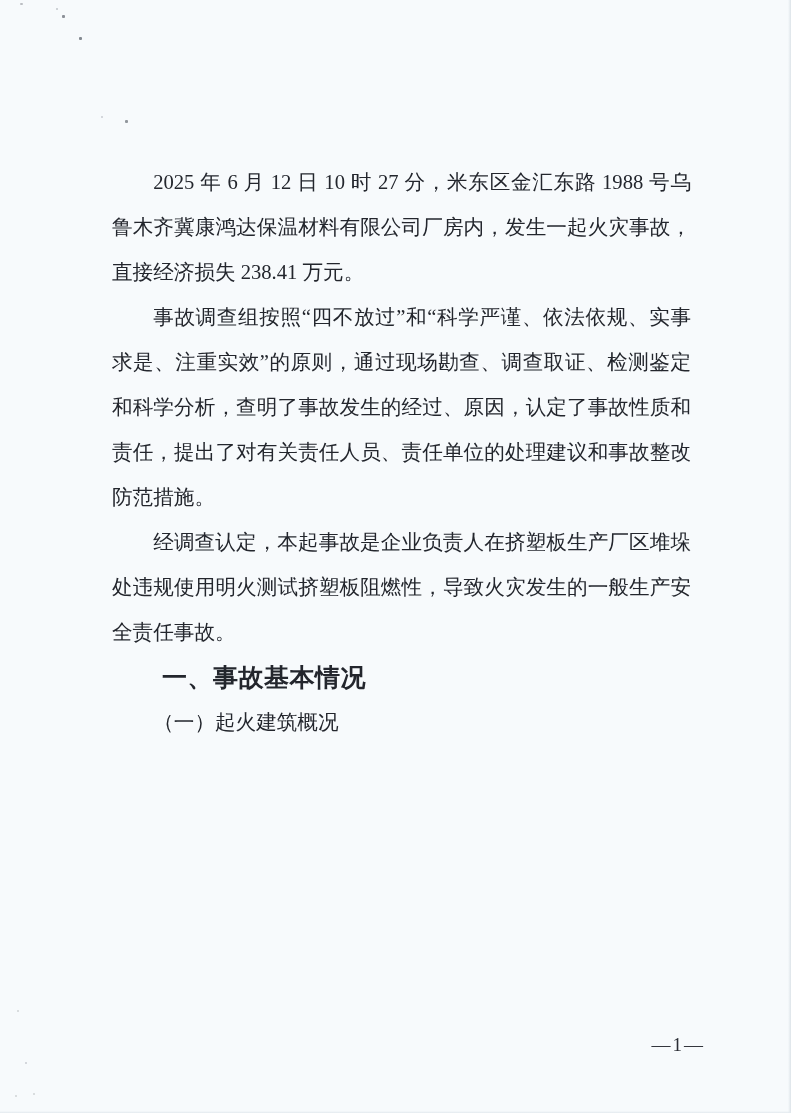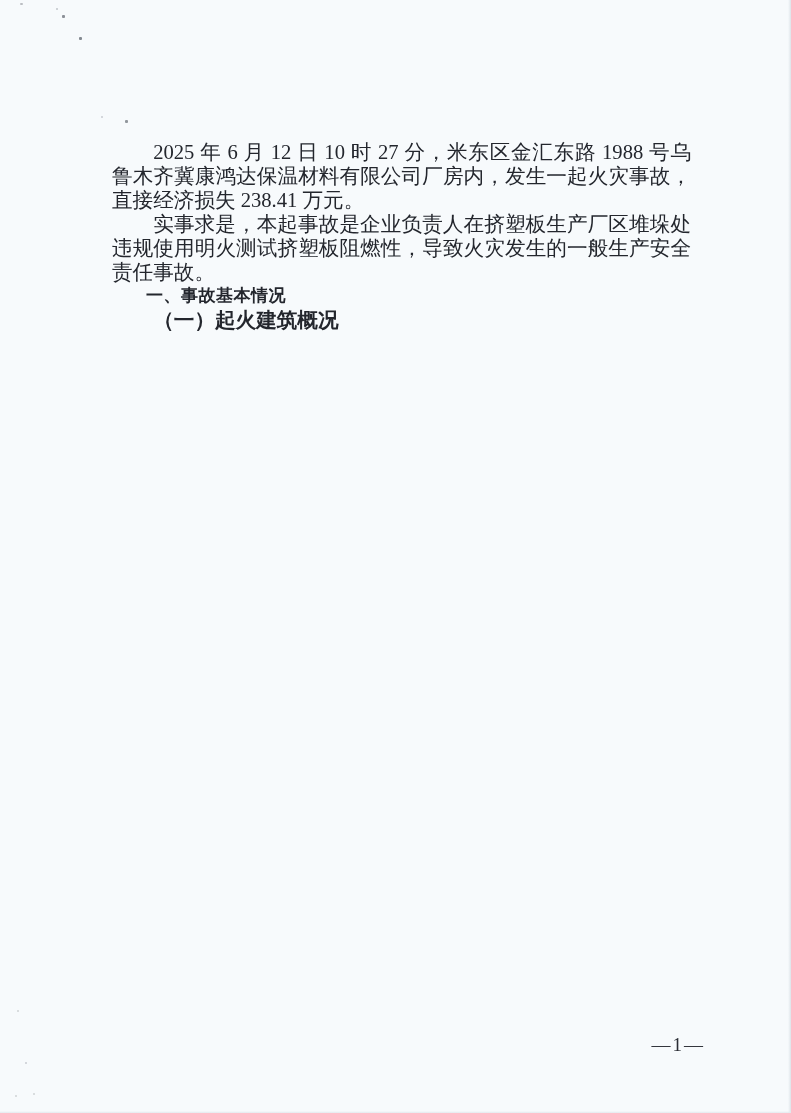--- a/index.html
+++ b/index.html
@@ -10,38 +10,38 @@
     height: 1113px;
     background: #f7fafc;
     overflow: hidden;
     font-family: "Liberation Serif", "DejaVu Serif", serif;
     color: #23262d;
   }
 
   .content {
     position: absolute;
     left: 112px;
-    top: 140px;
+    top: 160px;
     width: 579px;
     font-size: 20.6px;
-    line-height: 24px;
+    line-height: 45px;
     text-align: justify;
   }
 
   .content p { margin: 0; text-indent: 2em; }
 
   .section-heading {
     font-family: "Liberation Sans", "DejaVu Sans", sans-serif;
     font-weight: 700;
-    font-size: 17px;
+    font-size: 25px;
     letter-spacing: 0.5px;
   }
 
   .subsection-heading {
-    font-weight: 700;
+    font-weight: 400;
   }
 
   .pageno {
     position: absolute;
     top: 1034px;
     right: 86px;
     font-size: 19px;
     letter-spacing: 2px;
     color: #2a2d34;
   }
@@ -81,20 +81,21 @@
   <span class="speck s6"></span>
   <span class="speck s7"></span>
   <span class="speck s8"></span>
   <span class="speck s9"></span>
   <span class="speck s10"></span>
   <span class="edge-right"></span>
   <span class="edge-bottom"></span>
 
   <div class="content">
     <p>2025 年 6 月 12 日 10 时 27 分，米东区金汇东路 1988 号乌鲁木齐冀康鸿达保温材料有限公司厂房内，发生一起火灾事故，直接经济损失 238.41 万元。</p>
-    <p>实事求是，本起事故是企业负责人在挤塑板生产厂区堆垛处违规使用明火测试挤塑板阻燃性，导致火灾发生的一般生产安全责任事故。</p>
+    <p>事故调查组按照“四不放过”和“科学严谨、依法依规、实事求是、注重实效”的原则，通过现场勘查、调查取证、检测鉴定和科学分析，查明了事故发生的经过、原因，认定了事故性质和责任，提出了对有关责任人员、责任单位的处理建议和事故整改防范措施。</p>
+    <p>经调查认定，本起事故是企业负责人在挤塑板生产厂区堆垛处违规使用明火测试挤塑板阻燃性，导致火灾发生的一般生产安全责任事故。</p>
     <p class="section-heading">一、事故基本情况</p>
     <p class="subsection-heading">（一）起火建筑概况</p>
   </div>
 
   <div class="pageno">—1—</div>
 
 </div>
 
 </body></html>

